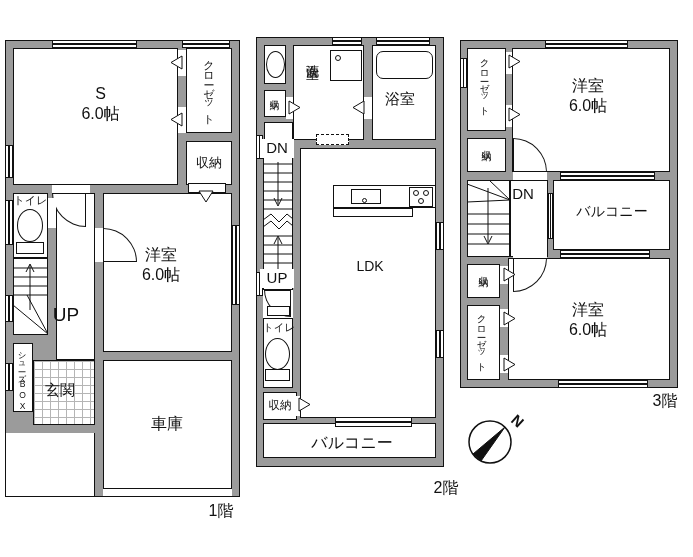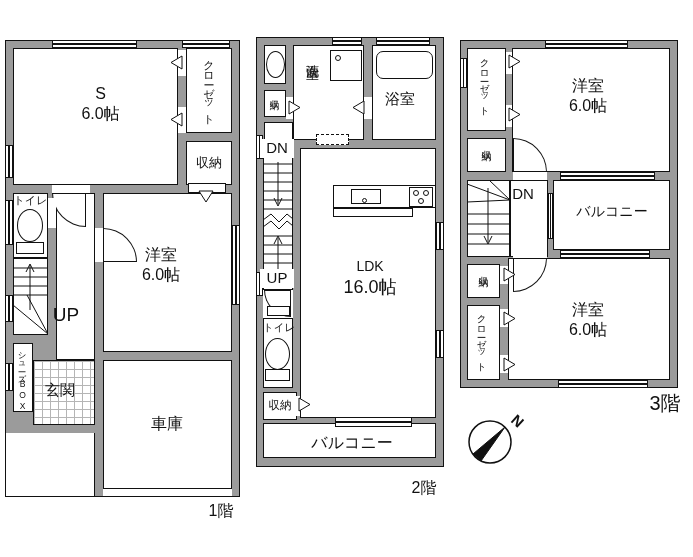--- a/index.html
+++ b/index.html
@@ -175,24 +175,23 @@
 
   <div class="vlbl" style="left:270px;top:92px;font-size:9.5px">収納</div>
   <div class="vlbl" style="left:306px;top:54px;font-size:13px">洗面室</div>
   <div class="lbl" style="left:372px;top:90px;width:56px;font-size:15px">浴室</div>
   <div class="lbl" style="left:260px;top:139px;width:34px;font-size:15px;background:#fff">DN</div>
   <div class="lbl" style="left:260px;top:269px;width:34px;font-size:15px;background:#fff">UP</div>
   <div class="lbl" style="left:263px;top:321px;width:30px;font-size:10.5px">トイレ</div>
   <div class="lbl" style="left:263px;top:398px;width:34px;font-size:11.5px">収納</div>
   <div class="lbl" style="left:320px;top:258px;width:100px">
     <div style="font-size:14px">LDK</div>
-    <div style="font-size:18px">16.0帖</div>
   </div>
   <div class="lbl" style="left:292px;top:433px;width:120px;font-size:16px">バルコニー</div>
-  <div class="lbl" style="left:403px;top:478px;width:42px;font-size:16px">2階</div>
+  <div class="lbl" style="left:425px;top:478px;width:42px;font-size:16px">2階</div>
 
   <div class="floor" style="left:460px;top:40px;width:218px;height:348px"></div>
 
   <div class="room" style="left:467px;top:48px;width:39px;height:83px"></div>
   <div class="room" style="left:512px;top:48px;width:158px;height:124px"></div>
   <div class="room" style="left:467px;top:138px;width:39px;height:34px"></div>
   <div class="room" style="left:467px;top:180px;width:43px;height:77px"></div>
   <div class="room" style="left:510px;top:180px;width:38px;height:77px"></div>
   <div class="room" style="left:553px;top:180px;width:117px;height:70px"></div>
   <div class="room" style="left:467px;top:264px;width:33px;height:34px"></div>
@@ -252,21 +251,21 @@
   </div>
   <div class="vlbl" style="left:481px;top:142px;font-size:10px">収納</div>
   <div class="lbl" style="left:505px;top:185px;width:36px;font-size:15px">DN</div>
   <div class="lbl" style="left:558px;top:203px;width:108px;font-size:14px">バルコニー</div>
   <div class="vlbl" style="left:478px;top:268px;font-size:10px">収納</div>
   <div class="vlbl" style="left:477px;top:308px;font-size:9.5px">クローゼット</div>
   <div class="lbl" style="left:528px;top:300px;width:120px;font-size:16px">
     <div>洋室</div>
     <div>6.0帖</div>
   </div>
-  <div class="lbl" style="left:644px;top:391px;width:42px;font-size:20px">3階</div>
+  <div class="lbl" style="left:644px;top:391px;width:42px;font-size:16px">3階</div>
 
   <svg class="abs" style="left:464px;top:413px" width="62" height="58" viewBox="0 0 62 58">
     <circle cx="26" cy="29" r="21" fill="#fff" stroke="#111" stroke-width="1.5"></circle>
     <polygon points="41,14 9,41 17,48" fill="#111" stroke="#111"></polygon>
   </svg>
   <div class="lbl" style="left:507px;top:412px;width:20px;font-size:15px;font-weight:bold;transform:rotate(42deg)">N</div>
 
 </div>
 
 </body></html>

